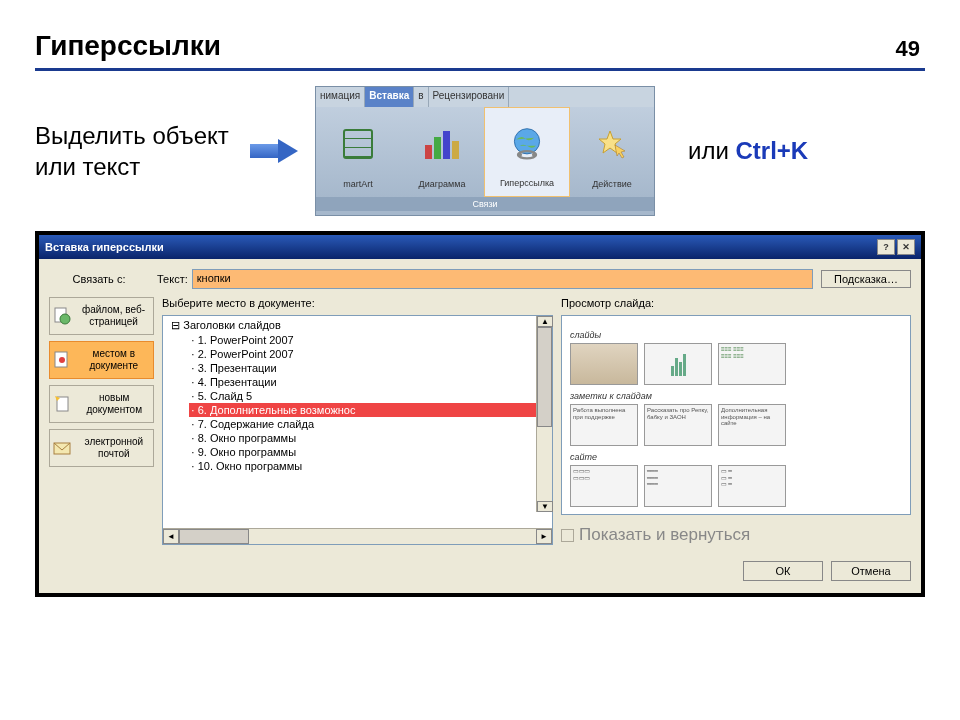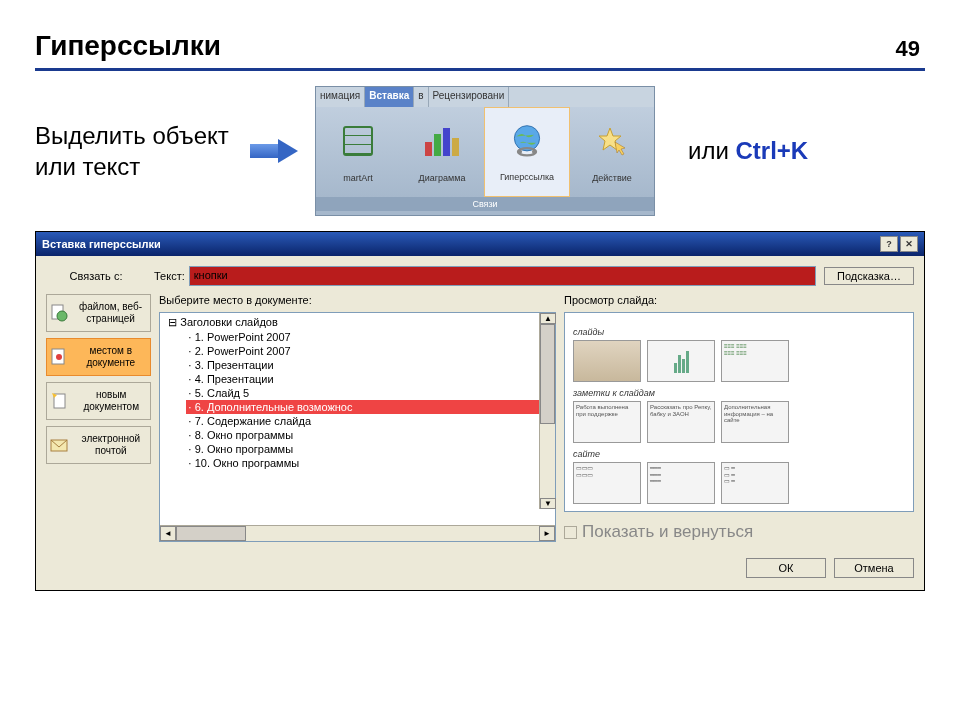--- a/index.html
+++ b/index.html
@@ -14,39 +14,39 @@
   .arrow-box { display: flex; align-items: center; }
   .arrow-shape { position: relative; width: 50px; height: 24px; }
   .arrow-body { position: absolute; left: 0; top: 5px; width: 30px; height: 14px; background: linear-gradient(#6b9ae8, #3566c4); }
   .arrow-head { position: absolute; left: 28px; top: 0; width: 0; height: 0; border-left: 20px solid #3566c4; border-top: 12px solid transparent; border-bottom: 12px solid transparent; }
   
   .ribbon { background: #a6b8cc; border: 1px solid #7a8fa6; width: 340px; height: 130px; position: relative; font-size: 10px; color: #333; }
   .ribbon-tabs { display: flex; height: 20px; background: #c8d4e0; font-size: 10px; overflow: hidden; }
   .ribbon-tab { padding: 3px 4px; border-right: 1px solid #98a8b8; white-space: nowrap; }
   .ribbon-tab.active { background: #5a82c8; color: #fff; font-weight: bold; }
   .ribbon-body { display: flex; height: 90px; background: linear-gradient(#c0cede, #a6b8cc); }
-  .ribbon-item { display: flex; flex-direction: column; align-items: center; justify-content: flex-end; padding: 4px 6px 14px; flex: 1; }
+  .ribbon-item { display: flex; flex-direction: column; align-items: center; justify-content: flex-end; padding: 4px 6px 8px; flex: 1; }
   .ribbon-item.selected { background: #e8eef8; border: 1px solid #f0c070; }
   .ribbon-icon { flex: 1; display: flex; align-items: center; justify-content: center; width: 100%; }
   .ribbon-label { font-size: 9px; text-align: center; margin-top: 3px; }
   .ribbon-group { text-align: center; font-size: 9px; background: #8fa4bc; padding: 2px 0; color: #fff; }
   
   .or-text { font-size: 24px; margin-left: 18px; }
   .shortcut { color: #1a3ab8; font-weight: bold; }
   
   
-  .dialog { margin: 0 35px; border: 1px solid #000000; font-size: 11px; color: #000; font-family: Tahoma, sans-serif; background: #ece9d8; }
+  .dialog { margin: 0 35px; border: 4px solid #000000; font-size: 11px; color: #000; font-family: Tahoma, sans-serif; background: #ece9d8; }
   .dlg-title { background: linear-gradient(#2a5ab8, #0a246a); color: #fff; padding: 4px 6px; font-size: 11px; font-weight: bold; display: flex; justify-content: space-between; align-items: center; }
   .dlg-title-btns { display: flex; gap: 2px; }
   .dlg-title-btn { width: 18px; height: 16px; background: #ece9d8; border: 1px solid #888; font-size: 9px; display: flex; align-items: center; justify-content: center; font-weight: bold; color: #333; }
   
   .dlg-body { padding: 10px 10px 12px; display: flex; flex-direction: column; gap: 8px; }
   .dlg-row1 { display: flex; align-items: center; gap: 8px; }
   .dlg-text-label { width: 100px; text-align: center; }
-  .dlg-text-field { flex: 1; border: 1px solid #7f9db9; background: #b91c1c; padding: 2px 4px; height: 20px; }
+  .dlg-text-field { flex: 1; border: 1px solid #7f9db9; background: #fdba74; padding: 2px 4px; height: 20px; }
   .hint-btn { border: 1px solid #888; background: #ece9d8; padding: 2px 8px; font-size: 11px; min-width: 90px; }
   
   .dlg-main { display: flex; gap: 8px; }
   .link-panel { width: 105px; display: flex; flex-direction: column; gap: 6px; }
   .link-item { border: 1px solid #aca899; padding: 6px 2px; text-align: center; font-size: 10px; display: flex; flex-direction: row; align-items: flex-end; gap: 4px; line-height: 1.2; }
   .link-item.selected { background: #fdb759; border: 1px solid #e88b2d; }
   .link-icon-box { width: 26px; height: 22px; position: relative; }
   
   .center-panel { flex: 1; display: flex; flex-direction: column; gap: 4px; min-width: 0; }
   .panel-label { font-size: 11px; margin-bottom: 2px; }

